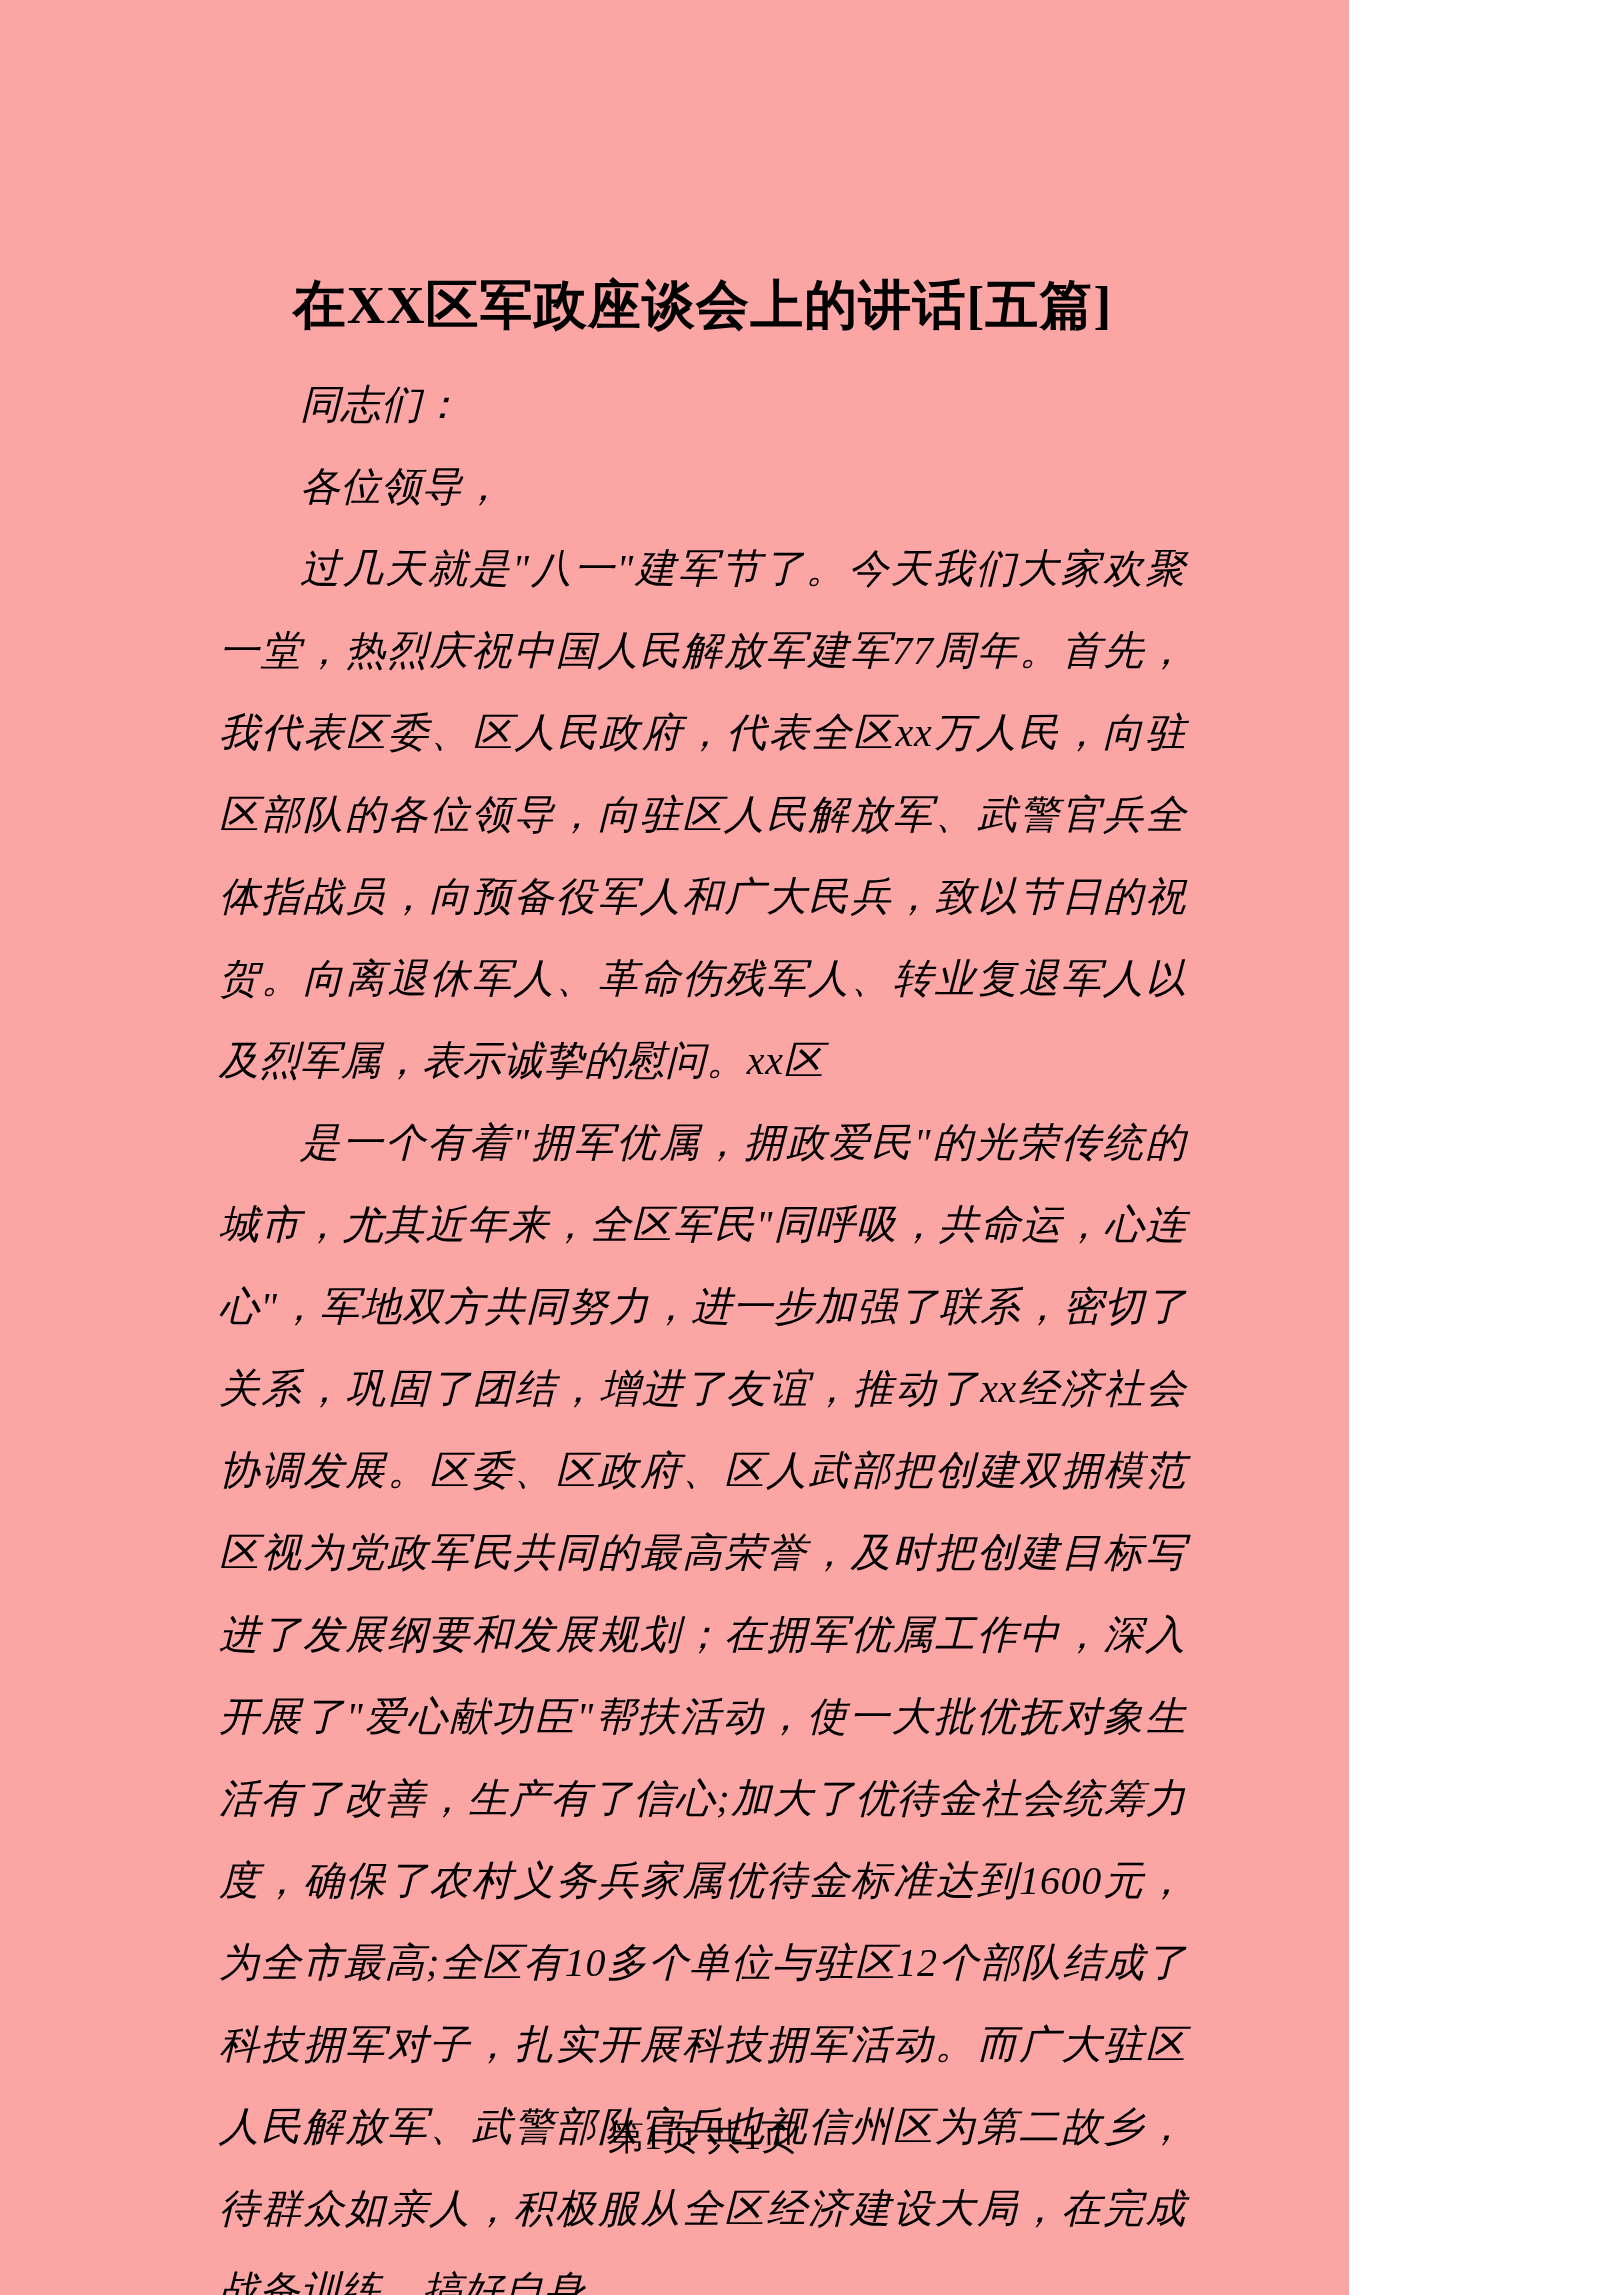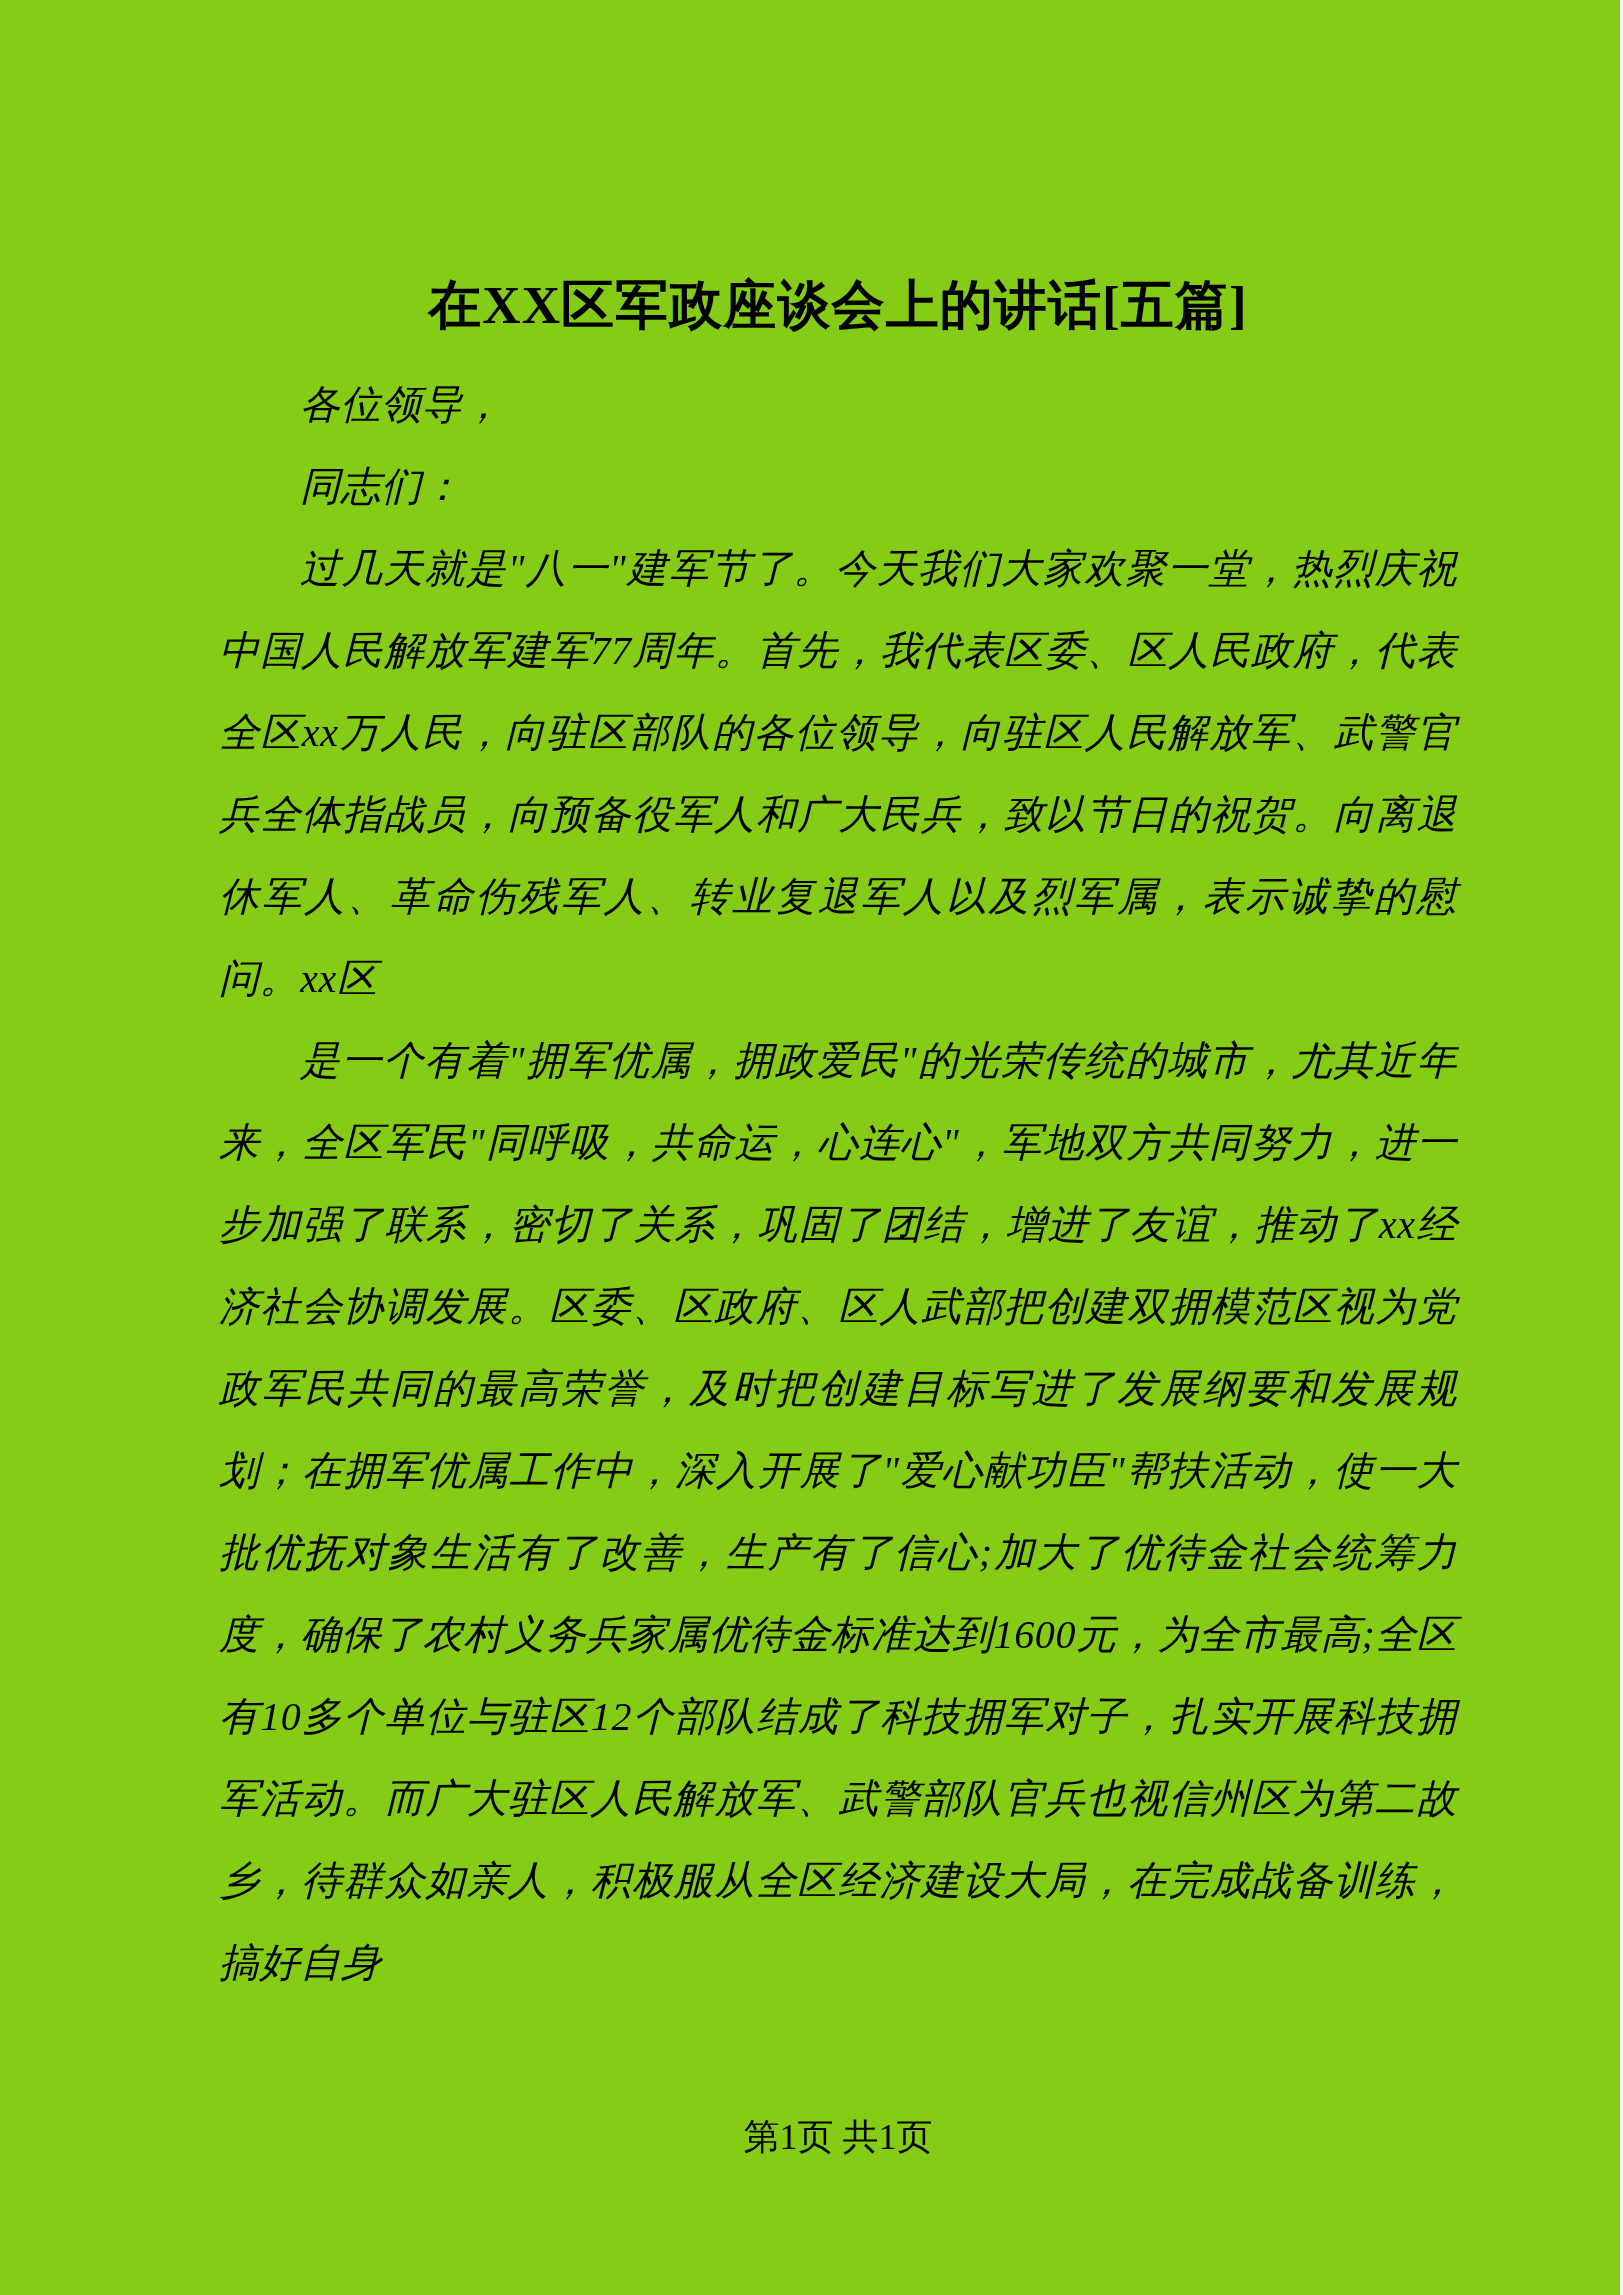--- a/index.html
+++ b/index.html
@@ -11,23 +11,23 @@
     width: 1623px;
     height: 2295px;
     position: relative;
     color: #000000;
     font-family: "Liberation Serif", "DejaVu Serif", serif;
     overflow: hidden;
   }
   .page {
     position: absolute;
     top: 0; left: 0;
-    width: 1620px;
+    width: 1349px;
     height: 2295px;
-    background: #84cc16;
+    background: #fca5a5;
   }
   .content {
     position: absolute;
     top: 268px;
     left: 219px;
     right: 163px;
   }
   .doc-title {
     font-size: 53px;
     font-weight: bold;
@@ -69,23 +69,23 @@
 <body>
 
 <div class="page">
 
   <div class="content">
 
     <h1 class="doc-title">在XX区军政座谈会上的讲话[五篇]</h1>
 
     <div class="body-text">
 
+      <p class="salutation">同志们：</p>
+
       <p class="salutation">各位领导，</p>
-
-      <p class="salutation">同志们：</p>
 
       <p class="para">过几天就是"八一"建军节了。今天我们大家欢聚一堂，热烈庆祝中国人民解放军建军77周年。首先，我代表区委、区人民政府，代表全区xx万人民，向驻区部队的各位领导，向驻区人民解放军、武警官兵全体指战员，向预备役军人和广大民兵，致以节日的祝贺。向离退休军人、革命伤残军人、转业复退军人以及烈军属，表示诚挚的慰问。xx区</p>
 
       <p class="para">是一个有着"拥军优属，拥政爱民"的光荣传统的城市，尤其近年来，全区军民"同呼吸，共命运，心连心"，军地双方共同努力，进一步加强了联系，密切了关系，巩固了团结，增进了友谊，推动了xx经济社会协调发展。区委、区政府、区人武部把创建双拥模范区视为党政军民共同的最高荣誉，及时把创建目标写进了发展纲要和发展规划；在拥军优属工作中，深入开展了"爱心献功臣"帮扶活动，使一大批优抚对象生活有了改善，生产有了信心;加大了优待金社会统筹力度，确保了农村义务兵家属优待金标准达到1600元，为全市最高;全区有10多个单位与驻区12个部队结成了科技拥军对子，扎实开展科技拥军活动。而广大驻区人民解放军、武警部队官兵也视信州区为第二故乡，待群众如亲人，积极服从全区经济建设大局，在完成战备训练，搞好自身</p>
 
     </div>
   </div>
 
   <div class="footer">
     <span>第1页 共1页</span>

